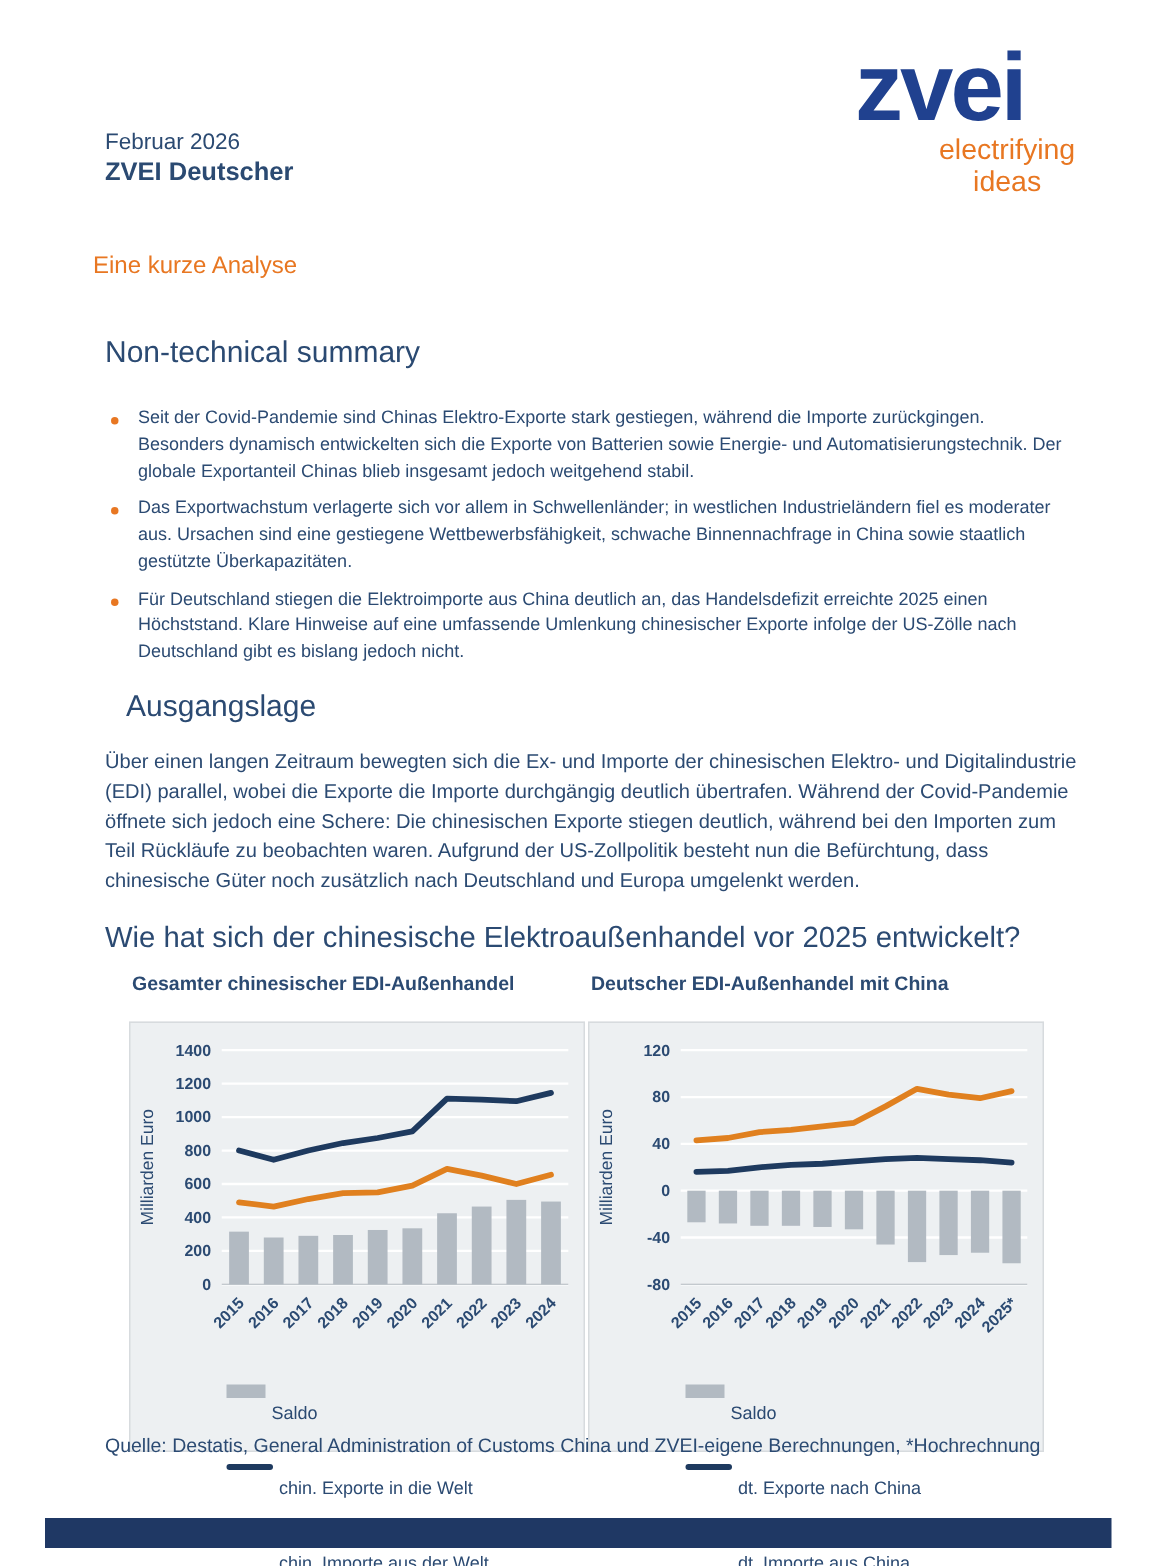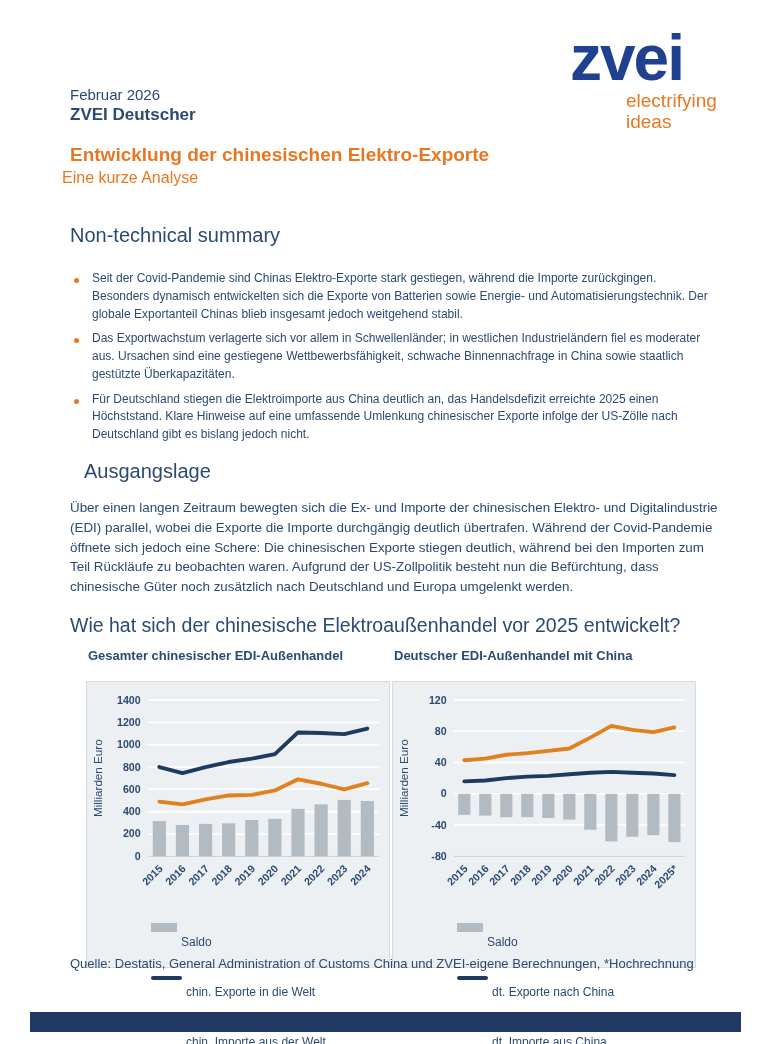--- a/index.html
+++ b/index.html
@@ -16,21 +16,21 @@
   }
   *{box-sizing:border-box;margin:0;padding:0;}
   html,body{background:#ffffff;}
   .page{
     position:relative;width:768px;height:1044px;background:#ffffff;
     font-family:"Liberation Sans", sans-serif;color:var(--navy);overflow:hidden;
   }
   
   .logo{position:absolute;left:570px;top:26px;}
   .logo-word{font-size:64px;font-weight:700;letter-spacing:-2px;line-height:1;color:var(--logo-blue);}
-  .logo-tag{margin-left:56px;margin-top:1px;color:var(--orange);font-size:19px;line-height:1.1;}
+  .logo-tag{margin-left:56px;margin-top:1px;color:var(--orange);font-size:19px;line-height:1.1;text-align:center;}
   
   .kicker-block{position:absolute;left:70px;top:86px;}
   .kicker{font-size:15px;color:var(--navy);}
   .publisher{font-size:17px;font-weight:700;color:var(--navy);margin-top:2px;}
   .doc-title{position:absolute;left:70px;top:144px;font-size:19px;font-weight:700;color:var(--orange);}
   .doc-subtitle{position:absolute;left:62px;top:169px;font-size:16px;color:var(--orange);}
   
   .h-section{font-size:20px;font-weight:400;color:var(--heading-navy);}
   .sec-summary-h{position:absolute;left:70px;top:224px;text-align:center;}
   .bullets{position:absolute;left:70px;top:270px;width:642px;list-style:none;}
@@ -66,21 +66,20 @@
       <div>electrifying</div>
       <div>ideas</div>
     </div>
   </div>
 
   <div class="kicker-block">
     <div class="kicker">Februar 2026</div>
     <div class="publisher">ZVEI Deutscher</div>
   </div>
 
-  <div class="doc-title">Entwicklung der chinesischen Elektro-Exporte</div>
   <div class="doc-subtitle">Eine kurze Analyse</div>
 
   <h2 class="h-section sec-summary-h">Non-technical summary</h2>
 
   <ul class="bullets">
     <li>
       <span class="bullet-dot"></span>
       <span>Seit der Covid-Pandemie sind Chinas Elektro-Exporte stark gestiegen, während die Importe zurückgingen. Besonders dynamisch entwickelten sich die Exporte von Batterien sowie Energie- und Automatisierungstechnik. Der globale Exportanteil Chinas blieb insgesamt jedoch weitgehend stabil.</span>
     </li>
     <li>

